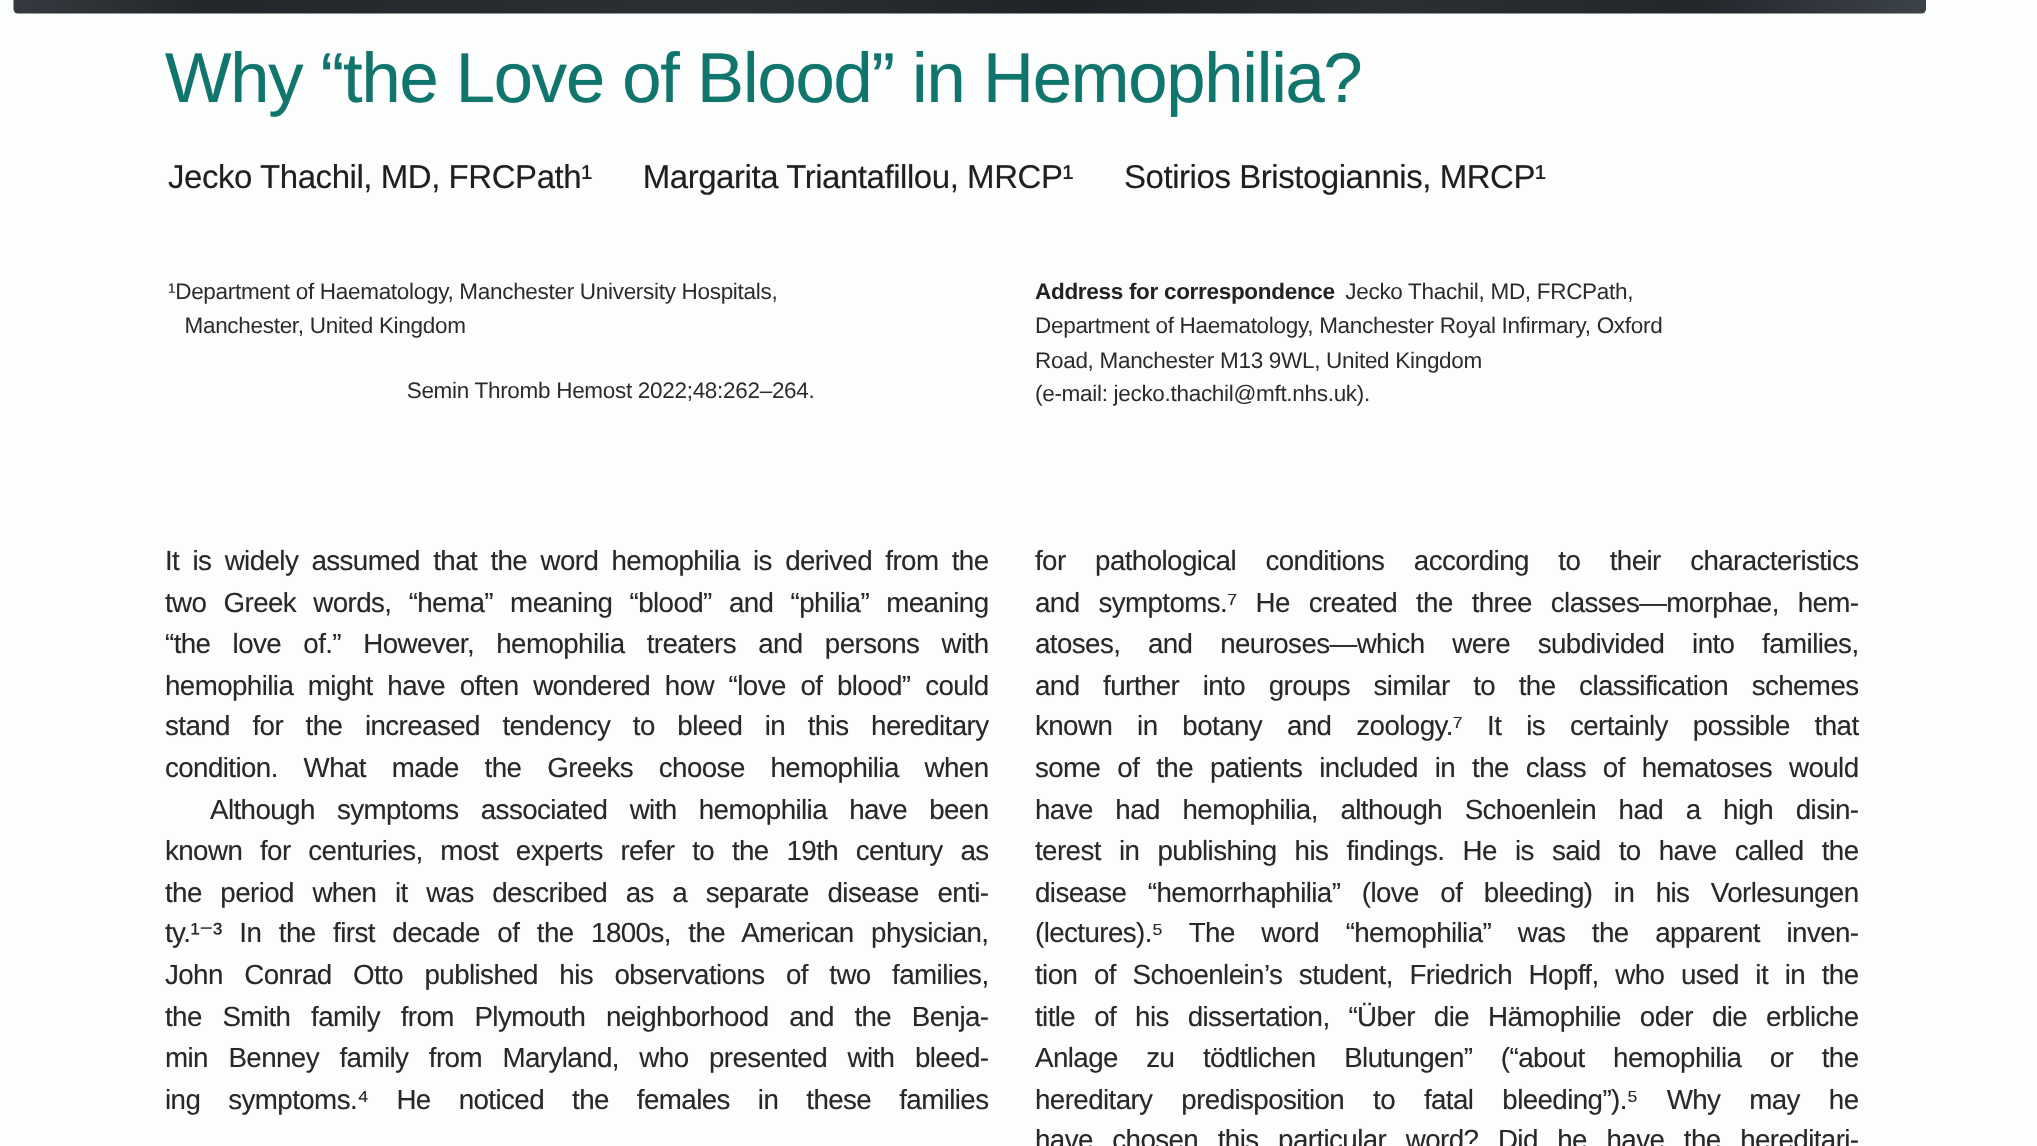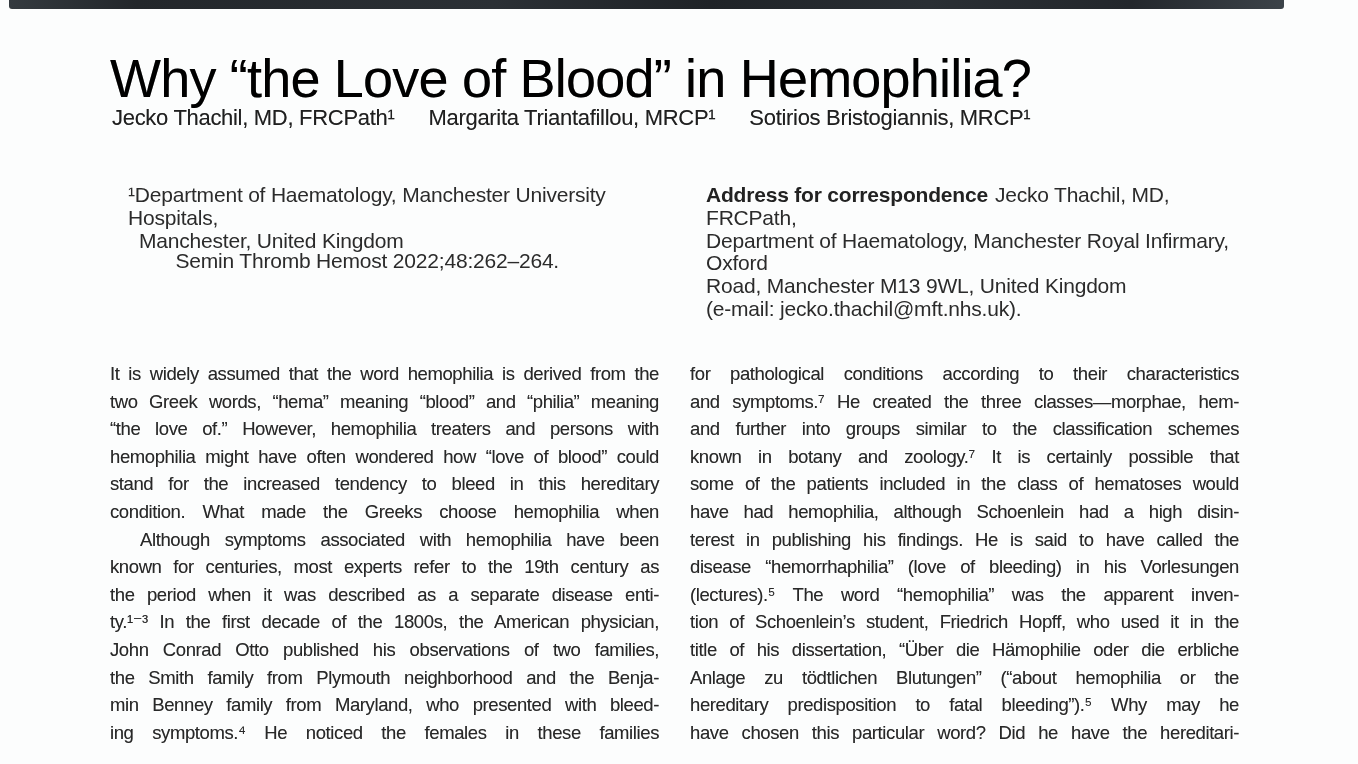--- a/index.html
+++ b/index.html
@@ -8,30 +8,30 @@
     background:#fcfdfd;
     font-family:"Liberation Sans","DejaVu Sans",sans-serif;
     color:#262626;
   }
   .topbar {
     position:absolute; left:9px; top:0; width:1275px; height:9px;
     background:linear-gradient(90deg,#343a3f 0%,#23272b 10%,#2b3035 38%,#1f2327 55%,#2a2f34 72%,#23272c 88%,#3c4349 100%);
     border-radius:0 0 3px 3px;
   }
   .title {
-    position:absolute; left:110px; top:47px;
-    font-size:54px; letter-spacing:-0.8px; color:#000000; white-space:nowrap;
+    position:absolute; left:110px; top:24px;
+    font-size:47px; letter-spacing:-0.8px; color:#0f766e; white-space:nowrap;
     text-shadow:0 0 0.6px rgba(20,20,20,0.45);
   }
   .authors {
     position:absolute; left:112px; top:105px; display:flex; gap:34px;
     font-size:22px; letter-spacing:-0.3px; color:#1f1f1f; white-space:nowrap;
     text-shadow:0 0 0.5px rgba(20,20,20,0.4);
   }
-  .smalltext { font-size:21px; line-height:22.8px; color:#2b2b2b; letter-spacing:-0.2px;margin-left:16px; }
+  .smalltext { font-size:15px; line-height:22.8px; color:#2b2b2b; letter-spacing:-0.2px; }
   .affil { position:absolute; left:112px; top:184px; width:540px; }
   .affil .l2 { padding-left:11px; }
   .citation { position:absolute; left:123px; top:250px; width:420px;text-align:right; }
   .corresp { position:absolute; left:690px; top:184px; width:545px; }
   .corresp .bold { font-weight:bold; margin-right:7px; color:#222; }
   .col {
     position:absolute; top:360px; width:549px;
     font-size:18.5px; line-height:27.6px;
     letter-spacing:-0.4px; word-spacing:-1.5px; color:#282828;
     text-shadow:0 0 0.5px rgba(30,30,30,0.35);
@@ -86,20 +86,21 @@
     <div class="jl">ty.¹⁻³ In the first decade of the 1800s, the American physician,</div>
     <div class="jl">John Conrad Otto published his observations of two families,</div>
     <div class="jl">the Smith family from Plymouth neighborhood and the Benja-</div>
     <div class="jl">min Benney family from Maryland, who presented with bleed-</div>
     <div class="jl">ing symptoms.⁴ He noticed the females in these families</div>
   </div>
 
   <div class="col col-right">
     <div class="jl">for pathological conditions according to their characteristics</div>
     <div class="jl">and symptoms.⁷ He created the three classes—morphae, hem-</div>
+    <div class="jl">atoses, and neuroses—which were subdivided into families,</div>
     <div class="jl">and further into groups similar to the classification schemes</div>
     <div class="jl">known in botany and zoology.⁷ It is certainly possible that</div>
     <div class="jl">some of the patients included in the class of hematoses would</div>
     <div class="jl">have had hemophilia, although Schoenlein had a high disin-</div>
     <div class="jl">terest in publishing his findings. He is said to have called the</div>
     <div class="jl">disease “hemorrhaphilia” (love of bleeding) in his Vorlesungen</div>
     <div class="jl">(lectures).⁵ The word “hemophilia” was the apparent inven-</div>
     <div class="jl">tion of Schoenlein’s student, Friedrich Hopff, who used it in the</div>
     <div class="jl">title of his dissertation, “Über die Hämophilie oder die erbliche</div>
     <div class="jl">Anlage zu tödtlichen Blutungen” (“about hemophilia or the</div>

